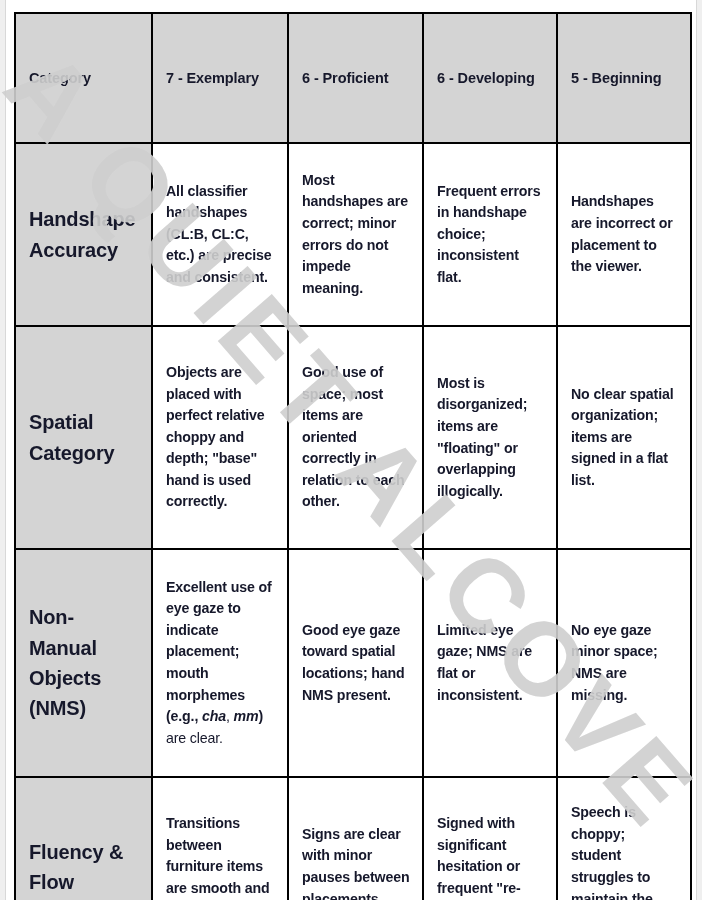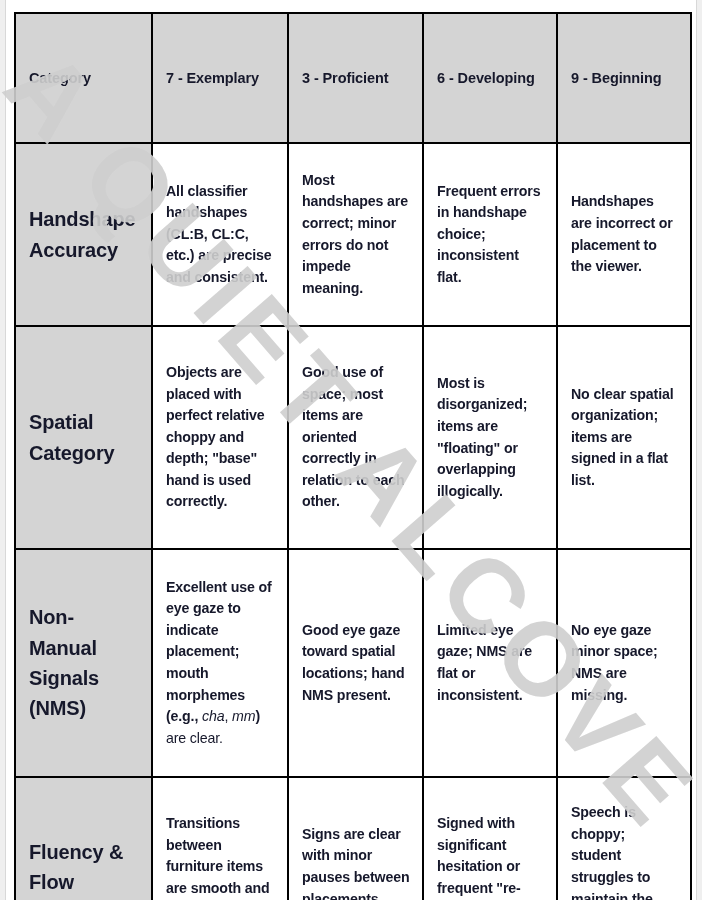--- a/index.html
+++ b/index.html
@@ -113,21 +113,21 @@
     background: #d4d4d4;
     font-size: 20px;
   }
   tbody tr.r-handshape td { height: 163px; }
   tbody tr.r-spatial   td { height: 203px; }
   tbody tr.r-nms       td { height: 208px; }
   tbody tr.r-fluency   td { height: 160px; }
 
   
   .reg   { font-weight: normal; }
-  .ital  { font-weight: normal; font-style: italic; }
+  .ital  { font-weight: bold; font-style: italic; }
 
   
   .footer {
     position: absolute;
     left: 14px;
     top: 872px;
     width: 676px;
     font-size: 13.5px;
     font-weight: bold;
     letter-spacing: -0.2px;
@@ -153,23 +153,23 @@
         <col class="c-cat">
           <col class="c-4">
           <col class="c-3">
           <col class="c-2">
           <col class="c-1">
       </colgroup>
       <thead>
         <tr>
           <th>Category</th>
           <th>7 - Exemplary</th>
-          <th>3 - Proficient</th>
+          <th>6 - Proficient</th>
           <th>6 - Developing</th>
-          <th>9 - Beginning</th>
+          <th>5 - Beginning</th>
         </tr>
       </thead>
       <tbody>
 
         <tr class="r-handshape">
           <td class="cat-cell">Handshape Accuracy</td>
           <td>All classifier handshapes (CL:B, CL:C, etc.) are precise and consistent.</td>
           <td>Most handshapes are correct; minor errors do not impede meaning.</td>
           <td>Frequent errors in handshape choice; inconsistent flat.</td>
           <td>Handshapes are incorrect or placement to the viewer.</td>
@@ -177,21 +177,21 @@
 
         <tr class="r-spatial">
           <td class="cat-cell">Spatial Category</td>
           <td>Objects are placed with perfect relative choppy and depth; "base" hand is used correctly.</td>
           <td>Good use of space; most items are oriented correctly in relation to each other.</td>
           <td>Most is disorganized; items are "floating" or overlapping illogically.</td>
           <td>No clear spatial organization; items are signed in a flat list.</td>
         </tr>
 
         <tr class="r-nms">
-          <td class="cat-cell">Non-Manual Signals (NMS)</td>
+          <td class="cat-cell">Non-Manual Objects (NMS)</td>
           <td><span>Excellent use of eye gaze to indicate placement; mouth morphemes </span><span>(e.g., </span><span class="ital">cha</span><span class="reg">, </span><span class="ital">mm</span><span>)</span><span class="reg"> are clear.</span></td>
           <td>Good eye gaze toward spatial locations; hand NMS present.</td>
           <td>Limited eye gaze; NMS are flat or inconsistent.</td>
           <td>No eye gaze minor space; NMS are missing.</td>
         </tr>
 
         <tr class="r-fluency">
           <td class="cat-cell">Fluency &amp; Flow</td>
           <td>Transitions between furniture items are smooth and professional.</td>
           <td>Signs are clear with minor pauses between placements.</td>

